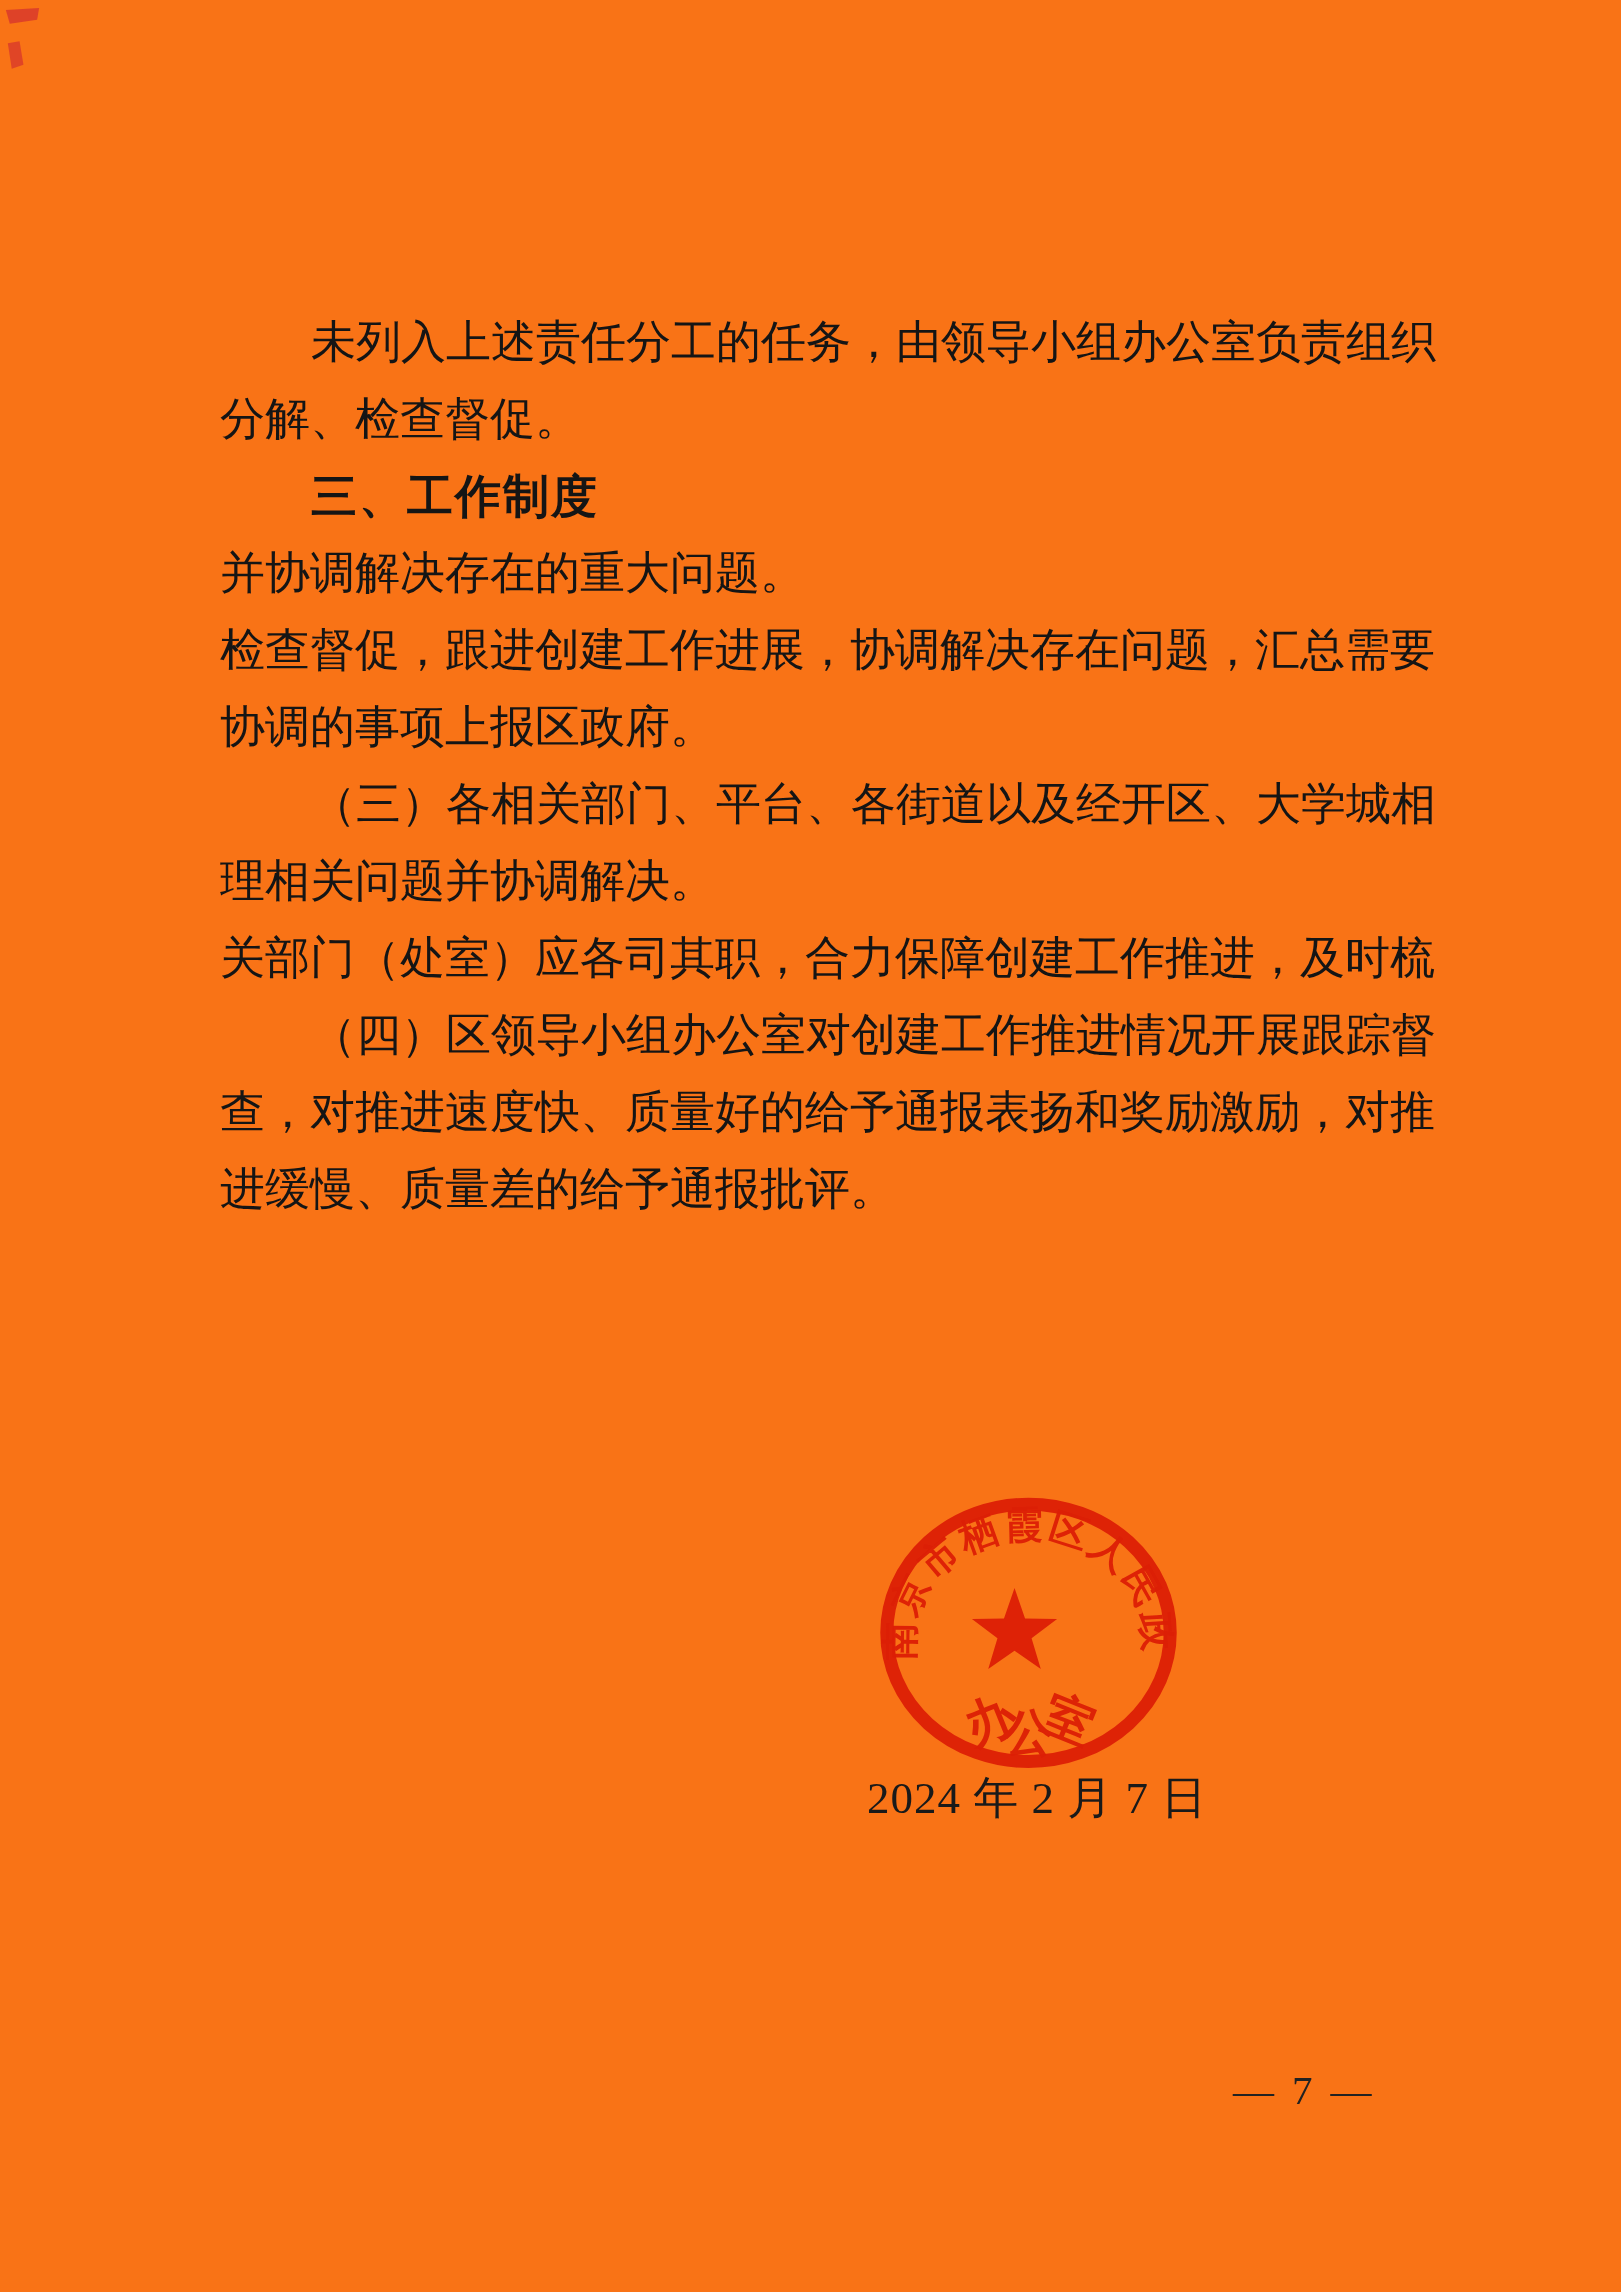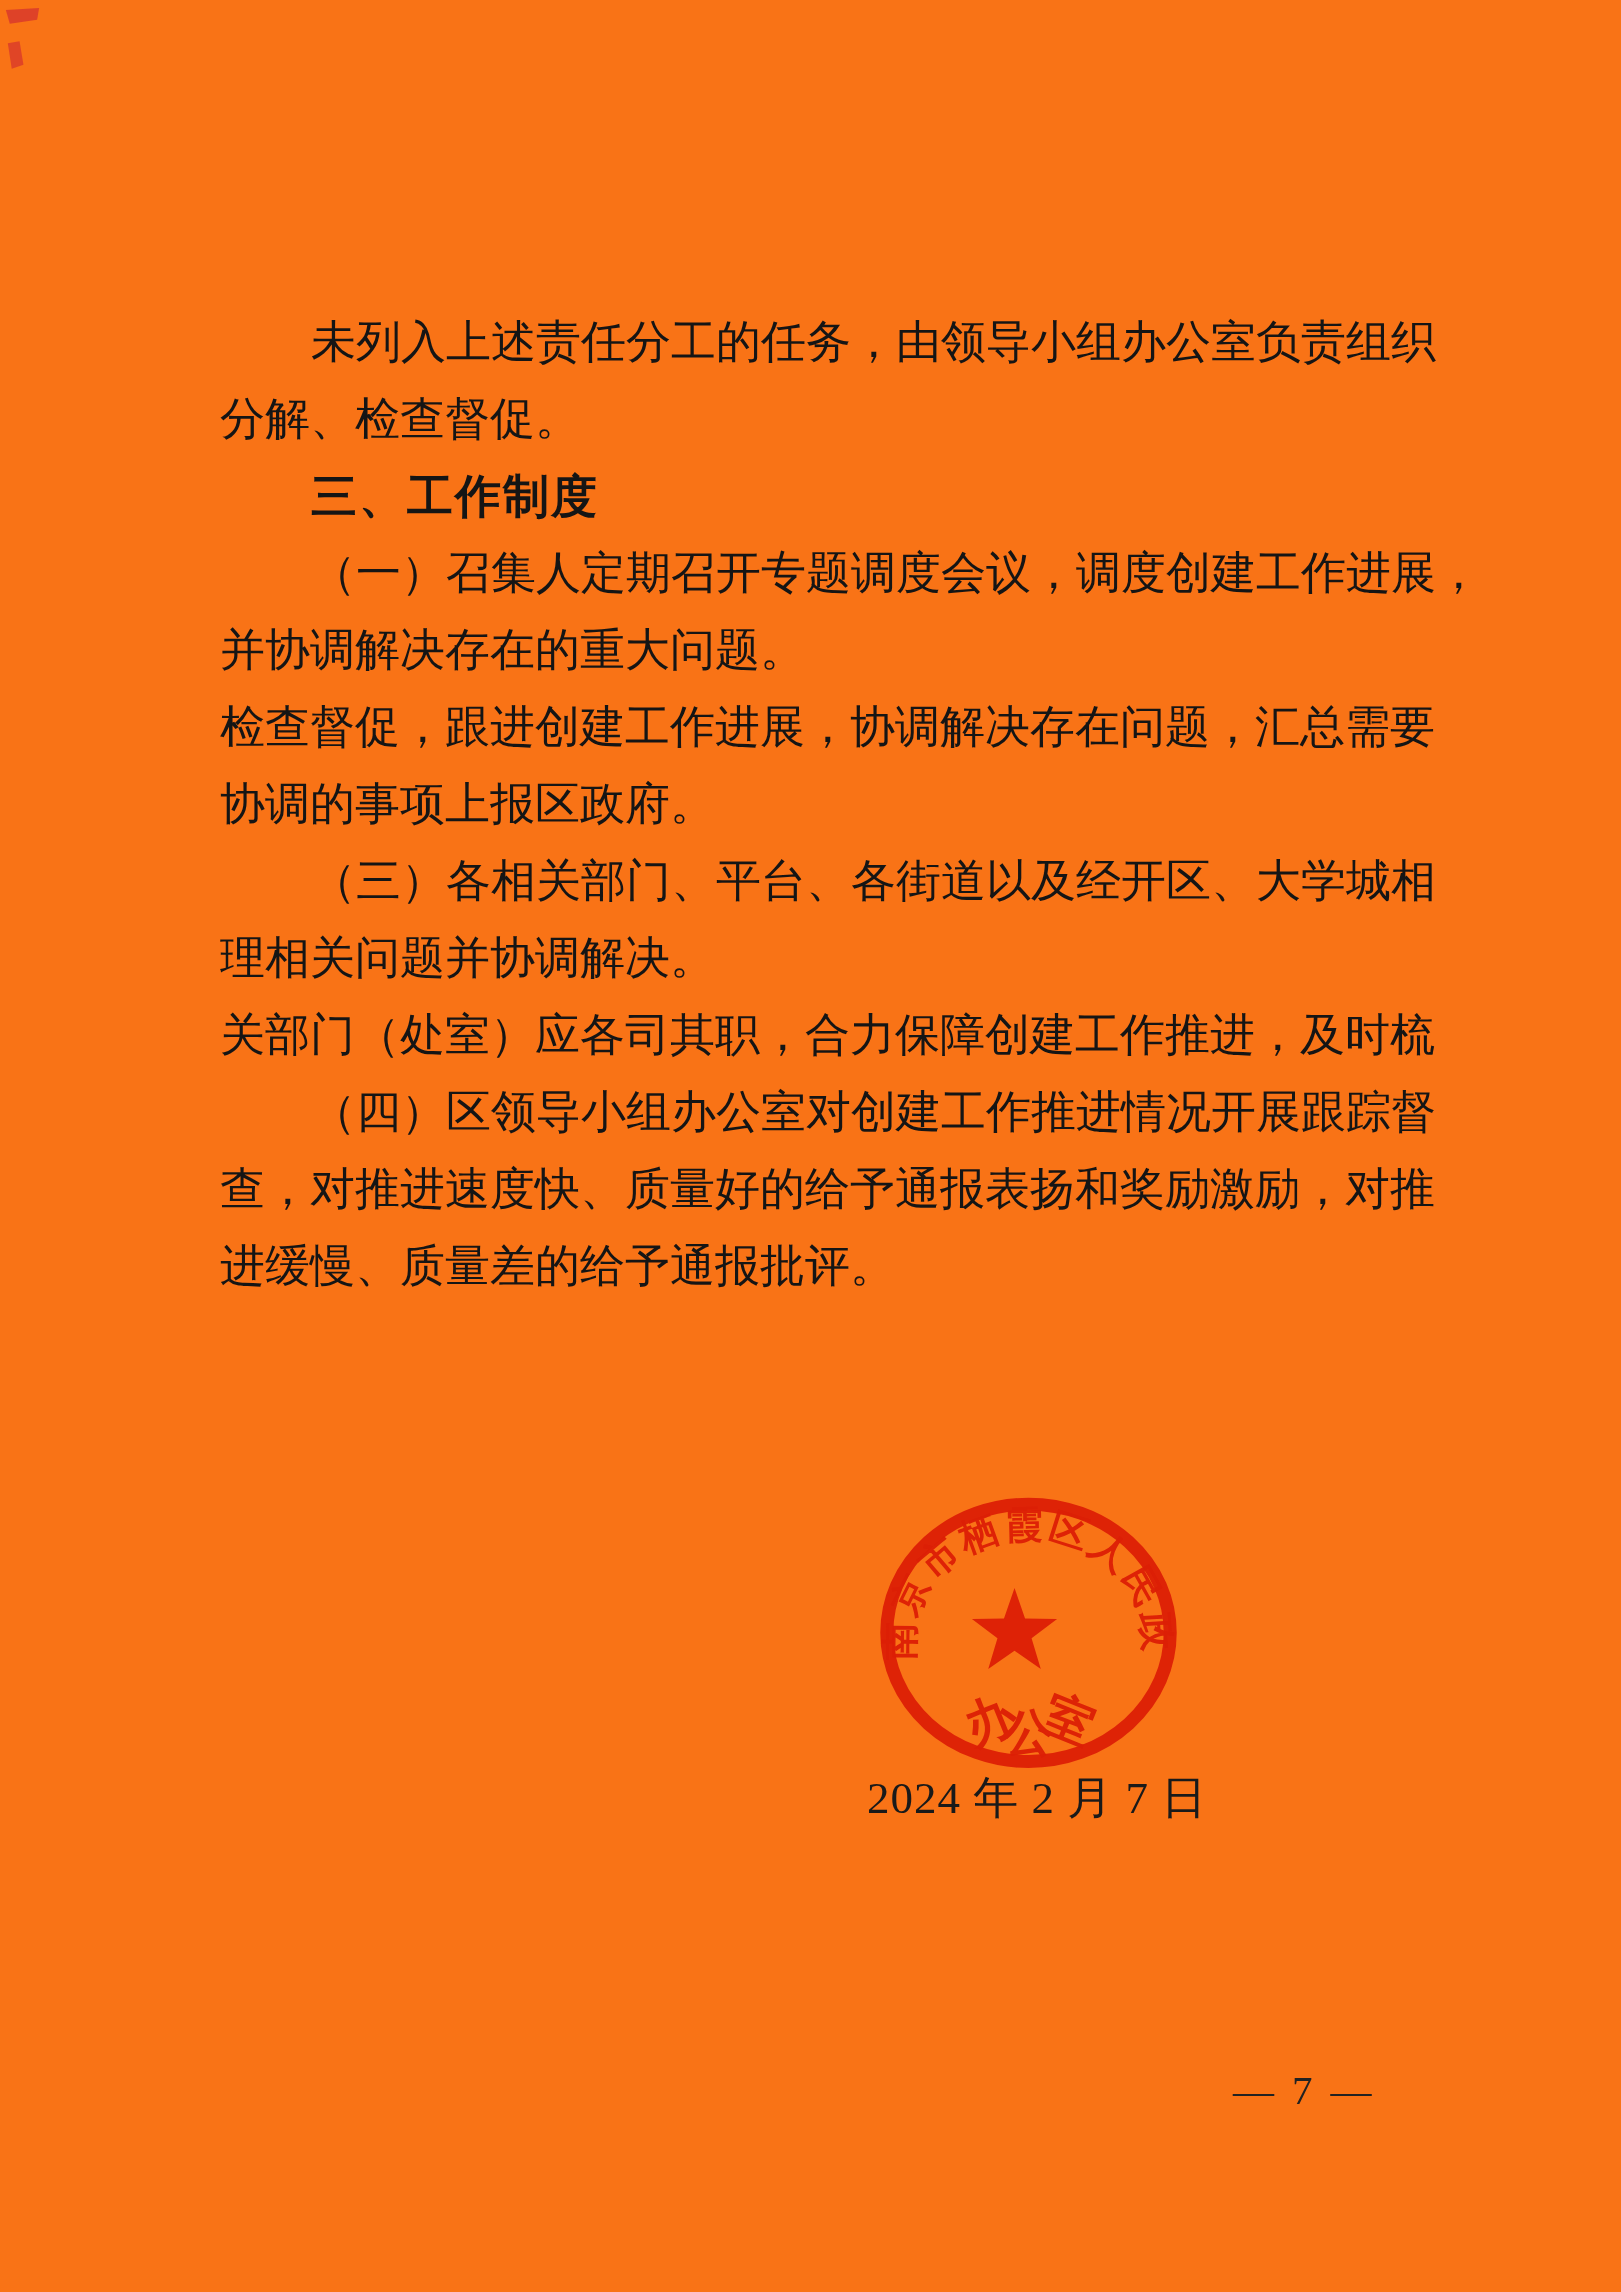--- a/index.html
+++ b/index.html
@@ -57,21 +57,20 @@
 
   <svg class="corner-marks" viewBox="0 0 90 110">
     <path d="M6 10 L40 8 L38 20 L10 24 Z" fill="#d93a2b" opacity="0.85"></path>
     <path d="M8 44 L20 42 L24 66 L12 70 Z" fill="#d93a2b" opacity="0.8"></path>
   </svg>
 
   <div class="doc-body">
     <div class="line indent">未列入上述责任分工的任务，由领导小组办公室负责组织</div>
     <div class="line">分解、检查督促。</div>
     <div class="line indent heading">三、工作制度</div>
-    <div class="line indent">（一）召集人定期召开专题调度会议，调度创建工作进展，</div>
     <div class="line">并协调解决存在的重大问题。</div>
     <div class="line">检查督促，跟进创建工作进展，协调解决存在问题，汇总需要</div>
     <div class="line">协调的事项上报区政府。</div>
     <div class="line indent">（三）各相关部门、平台、各街道以及经开区、大学城相</div>
     <div class="line">理相关问题并协调解决。</div>
     <div class="line">关部门（处室）应各司其职，合力保障创建工作推进，及时梳</div>
     <div class="line indent">（四）区领导小组办公室对创建工作推进情况开展跟踪督</div>
     <div class="line">查，对推进速度快、质量好的给予通报表扬和奖励激励，对推</div>
     <div class="line">进缓慢、质量差的给予通报批评。</div>
   </div>

